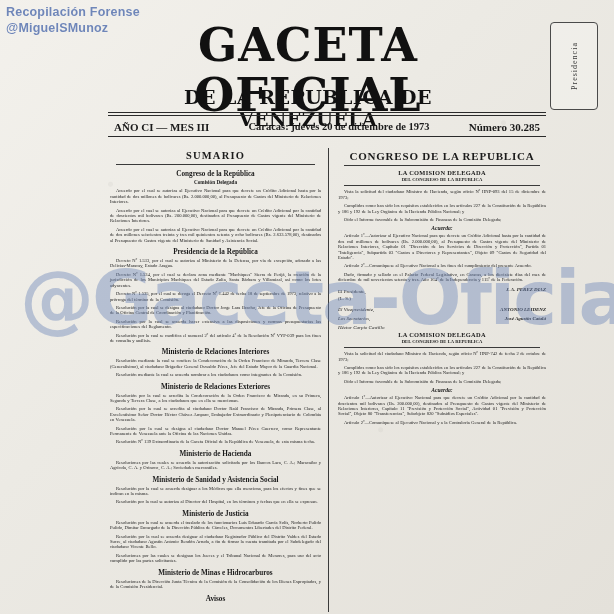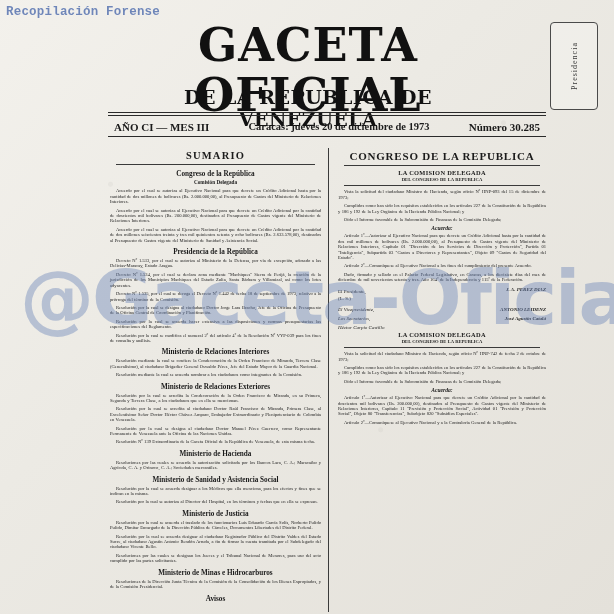--- a/index.html
+++ b/index.html
@@ -11,21 +11,21 @@
     position:relative;
   }
   .page{
     position:absolute;inset:0;
     background:
       linear-gradient(135deg,#f3f1ec 0%,#eceae4 40%,#e4e1da 100%);
   }
   
   .credit{
     position:absolute;left:6px;top:4px;
-    font-family:Liberation Mono, monospace;
+    font-family:Liberation Sans, sans-serif;
     font-size:12.5px;font-weight:bold;
     color:#6f86b8;
     line-height:16px;
     letter-spacing:.2px;
     z-index:30;
     text-shadow:0 0 1px rgba(255,255,255,.8);
   }
   .credit div{white-space:nowrap;}
   .wmark{
     position:absolute;
@@ -269,15 +269,16 @@
     </div>
 
   </div>
 
   <div class="noise"></div>
 
   <div class="wmark">@Gaceta-Oficial.io</div>
 
   <div class="credit">
     <div>Recopilación Forense</div>
+    <div>@MiguelSMunoz</div>
   </div>
 
 </div>
 
 </body></html>

